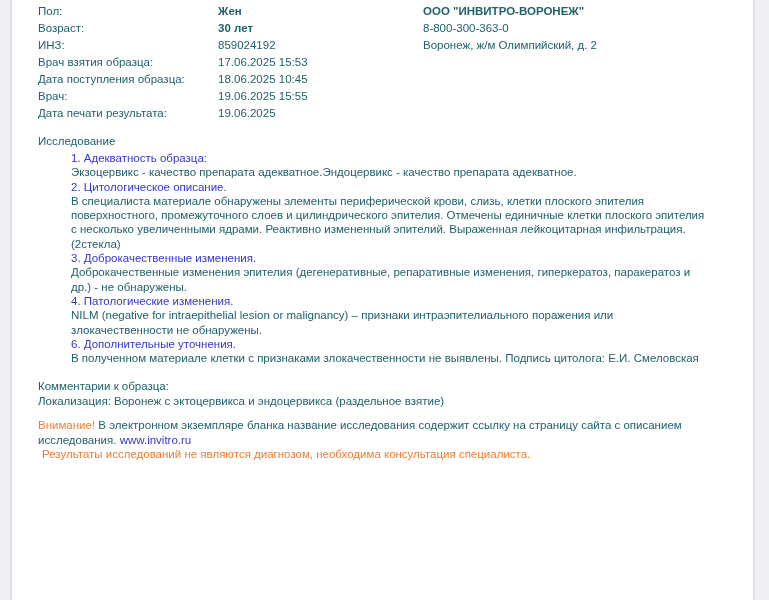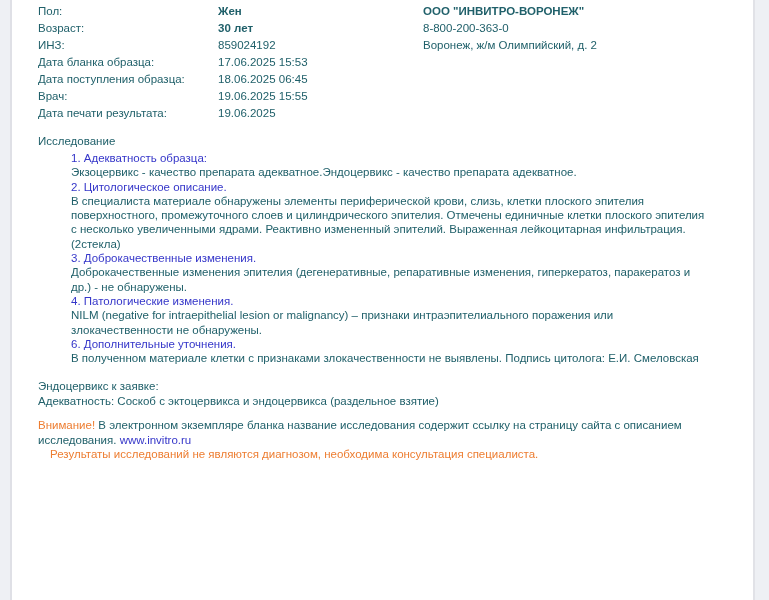--- a/index.html
+++ b/index.html
@@ -55,21 +55,21 @@
     position:absolute; left:26px; top:379px;
     font-size:11.5px; line-height:14.5px;
   }
   
   .notice-block {
     position:absolute; left:26px; top:418px;
     width:705px;
     font-size:11.5px; line-height:14.5px;
   }
   .disclaimer {
-    position:absolute; left:38px; top:447px;
+    position:absolute; left:30px; top:447px;
     width:705px;
     font-size:11.5px; line-height:14.5px;
   }
 </style>
 </head>
 <body>
 
 <div class="page">
 
   <div class="patient-block teal">
@@ -79,40 +79,40 @@
     </div>
     <div class="p-row">
       <span class="p-label">Возраст:</span>
       <span class="p-value bold">30 лет</span>
     </div>
     <div class="p-row">
       <span class="p-label">ИНЗ:</span>
       <span class="p-value">859024192</span>
     </div>
     <div class="p-row">
-      <span class="p-label">Дата бланка образца:</span>
+      <span class="p-label">Врач взятия образца:</span>
       <span class="p-value">17.06.2025 15:53</span>
     </div>
     <div class="p-row">
       <span class="p-label">Дата поступления образца:</span>
-      <span class="p-value">18.06.2025 06:45</span>
+      <span class="p-value">18.06.2025 10:45</span>
     </div>
     <div class="p-row">
       <span class="p-label">Врач:</span>
       <span class="p-value">19.06.2025 15:55</span>
     </div>
     <div class="p-row">
       <span class="p-label">Дата печати результата:</span>
       <span class="p-value">19.06.2025</span>
     </div>
   </div>
 
   <div class="clinic-block teal">
     <div class="clinic-name">ООО "ИНВИТРО-ВОРОНЕЖ"</div>
-    <div>8-800-200-363-0</div>
+    <div>8-800-300-363-0</div>
     <div>Воронеж, ж/м Олимпийский, д. 2</div>
   </div>
 
   <div class="section-title teal">Исследование</div>
 
   <div class="research-lines">
     <div class="blue">1. Адекватность образца:</div>
     <div class="teal">Экзоцервикс - качество препарата адекватное.Эндоцервикс - качество препарата адекватное.</div>
     <div class="blue">2. Цитологическое описание.</div>
     <div class="teal">В специалиста материале обнаружены элементы периферической крови, слизь, клетки плоского эпителия</div>
@@ -123,22 +123,22 @@
     <div class="teal">Доброкачественные изменения эпителия (дегенеративные, репаративные изменения, гиперкератоз, паракератоз и</div>
     <div class="teal">др.) - не обнаружены.</div>
     <div class="blue">4. Патологические изменения.</div>
     <div class="teal">NILM (negative for intraepithelial lesion or malignancy) – признаки интраэпителиального поражения или</div>
     <div class="teal">злокачественности не обнаружены.</div>
     <div class="blue">6. Дополнительные уточнения.</div>
     <div class="teal">В полученном материале клетки с признаками злокачественности не выявлены. Подпись цитолога: Е.И. Смеловская</div>
   </div>
 
   <div class="comments-block teal">
-    <div>Эндоцервикс к заявке:</div>
-    <div>Адекватность: Соскоб с эктоцервикса и эндоцервикса (раздельное взятие)</div>
+    <div>Комментарии к образца:</div>
+    <div>Локализация: Воронеж с эктоцервикса и эндоцервикса (раздельное взятие)</div>
   </div>
 
   <div class="notice-block">
     <span class="orange">Внимание!</span><span class="teal"> В электронном экземпляре бланка название исследования содержит ссылку на страницу сайта с описанием</span><br>
     <span class="teal">исследования. </span><a class="link">www.invitro.ru</a>
   </div>
 
   <div class="disclaimer orange">Результаты исследований не являются диагнозом, необходима консультация специалиста.</div>
 
 </div>

